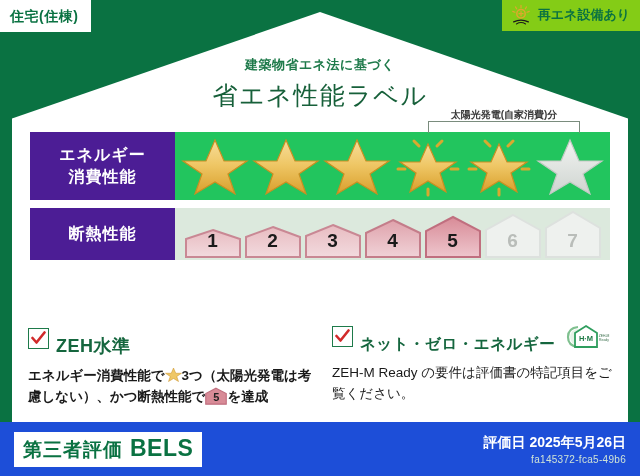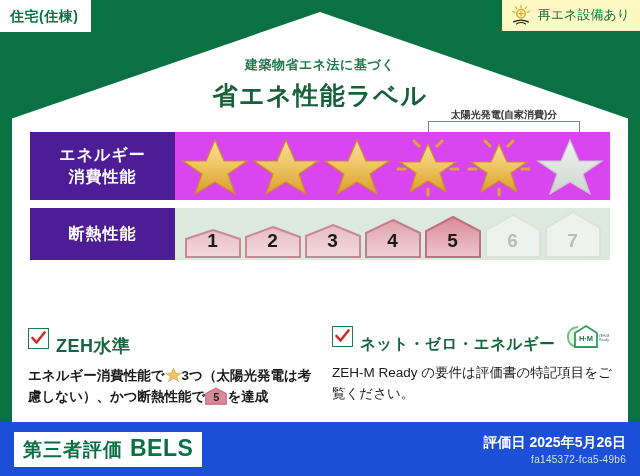--- a/index.html
+++ b/index.html
@@ -31,55 +31,55 @@
     background: #ffffff;
     padding: 8px 13px 6px 10px;
     color: #0a7242;
     font-weight: bold;
     font-size: 14px;
     letter-spacing: .5px;
     z-index: 6;
   }
   .chip-right {
     position: absolute; right: 0; top: 0;
-    background: #fef9c3;
+    background: #84cc16;
     padding: 4px 10px 5px 8px;
     display: flex; align-items: center; gap: 6px;
     color: #0a7242;
-    font-weight: normal; font-size: 13px;
+    font-weight: bold; font-size: 13px;
     z-index: 6;
   }
   .sun-icon { width: 22px; height: 22px; flex: 0 0 22px; }
   
   .title-wrap {
     position: absolute; left: 0; right: 0; top: 56px;
     text-align: center; z-index: 5;
   }
   .title-sub {
     color: #1e7a4a; font-size: 13px; font-weight: bold; letter-spacing: .5px;
   }
   .title-main {
-    color: #17603a; font-size: 25px; font-weight: bold;
+    color: #17603a; font-size: 25px; font-weight: normal;
     letter-spacing: 1.5px; margin-top: 5px;
   }
   
   .rows { position: absolute; left: 30px; top: 132px; width: 580px; z-index: 5; }
   .row { display: flex; align-items: stretch; height: 68px; }
   .row + .row { margin-top: 8px; }
   .row-label {
     width: 145px; flex: 0 0 145px;
     background: #4c1d95; color: #fff;
     display: flex; flex-direction: column;
     align-items: center; justify-content: center;
     font-weight: bold; font-size: 16px; line-height: 1.35;
     letter-spacing: 1px;
   }
   .row-label span { display: block; }
   .row-value {
-    flex: 1; background: #d946ef;
+    flex: 1; background: #22c55e;
     display: flex; align-items: center; justify-content: center;
     position: relative;
   }
   .row.insul { height: 52px; }
   .row.insul .row-value { background: #dce9dd; }
   
   .solar-note {
     position: absolute;
     left: 236px; top: -24px;
     width: 186px;

